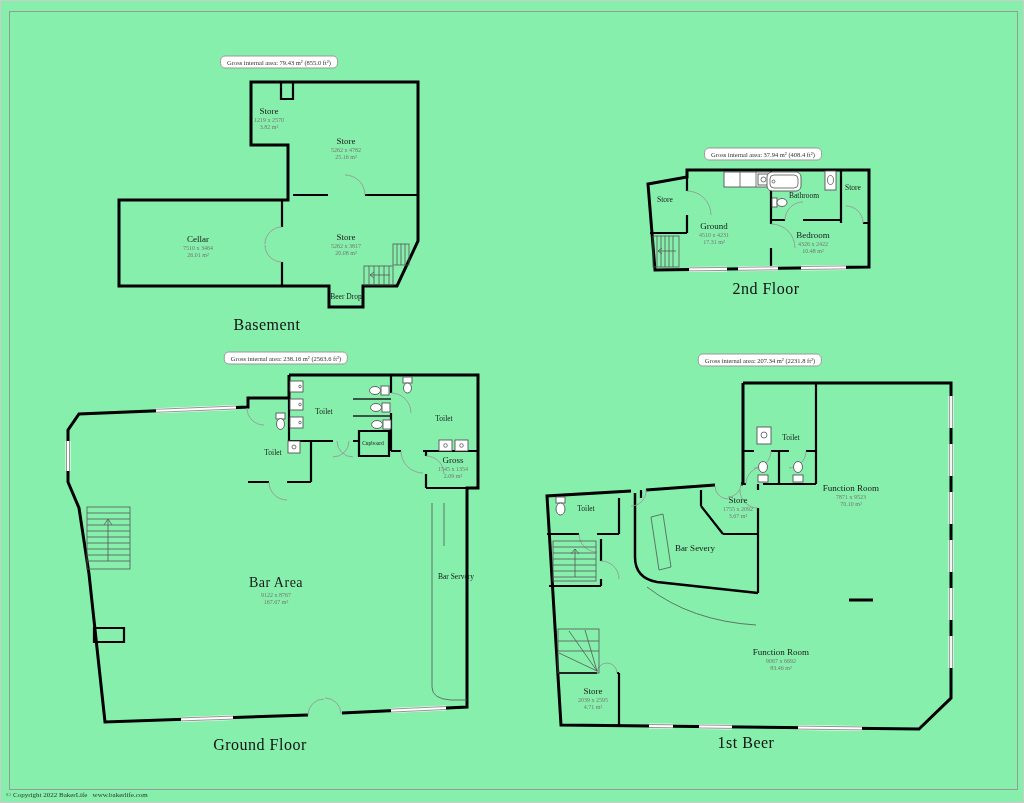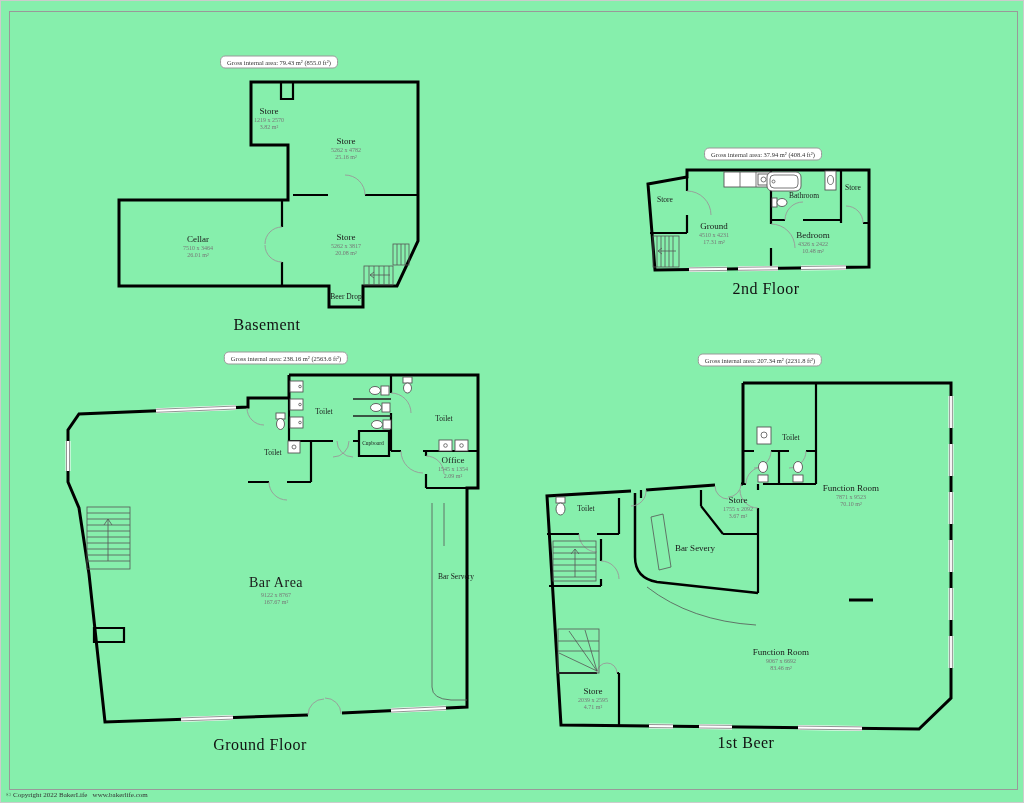--- a/index.html
+++ b/index.html
@@ -270,21 +270,21 @@
   <div class="room-label sm" style="left:443px;top:418px">
     <div class="rname">Toilet</div>
   </div>
   <div class="room-label sm" style="left:272px;top:452px">
     <div class="rname">Toilet</div>
   </div>
   <div class="room-label xs" style="left:372px;top:442px">
     <div class="rname">Cupboard</div>
   </div>
   <div class="room-label" style="left:452px;top:466px">
-    <div class="rname">Office</div>
+    <div class="rname">Gross</div>
     <div class="rdim">1545 x 1354</div>
     <div class="rdim">2.09 m²</div>
   </div>
   <div class="room-label lg" style="left:275px;top:589px">
     <div class="rname">Bar Area</div>
     <div class="rdim">9122 x 8767</div>
     <div class="rdim">167.67 m²</div>
   </div>
   <div class="room-label sm" style="left:455px;top:576px">
     <div class="rname">Bar Servery</div>

